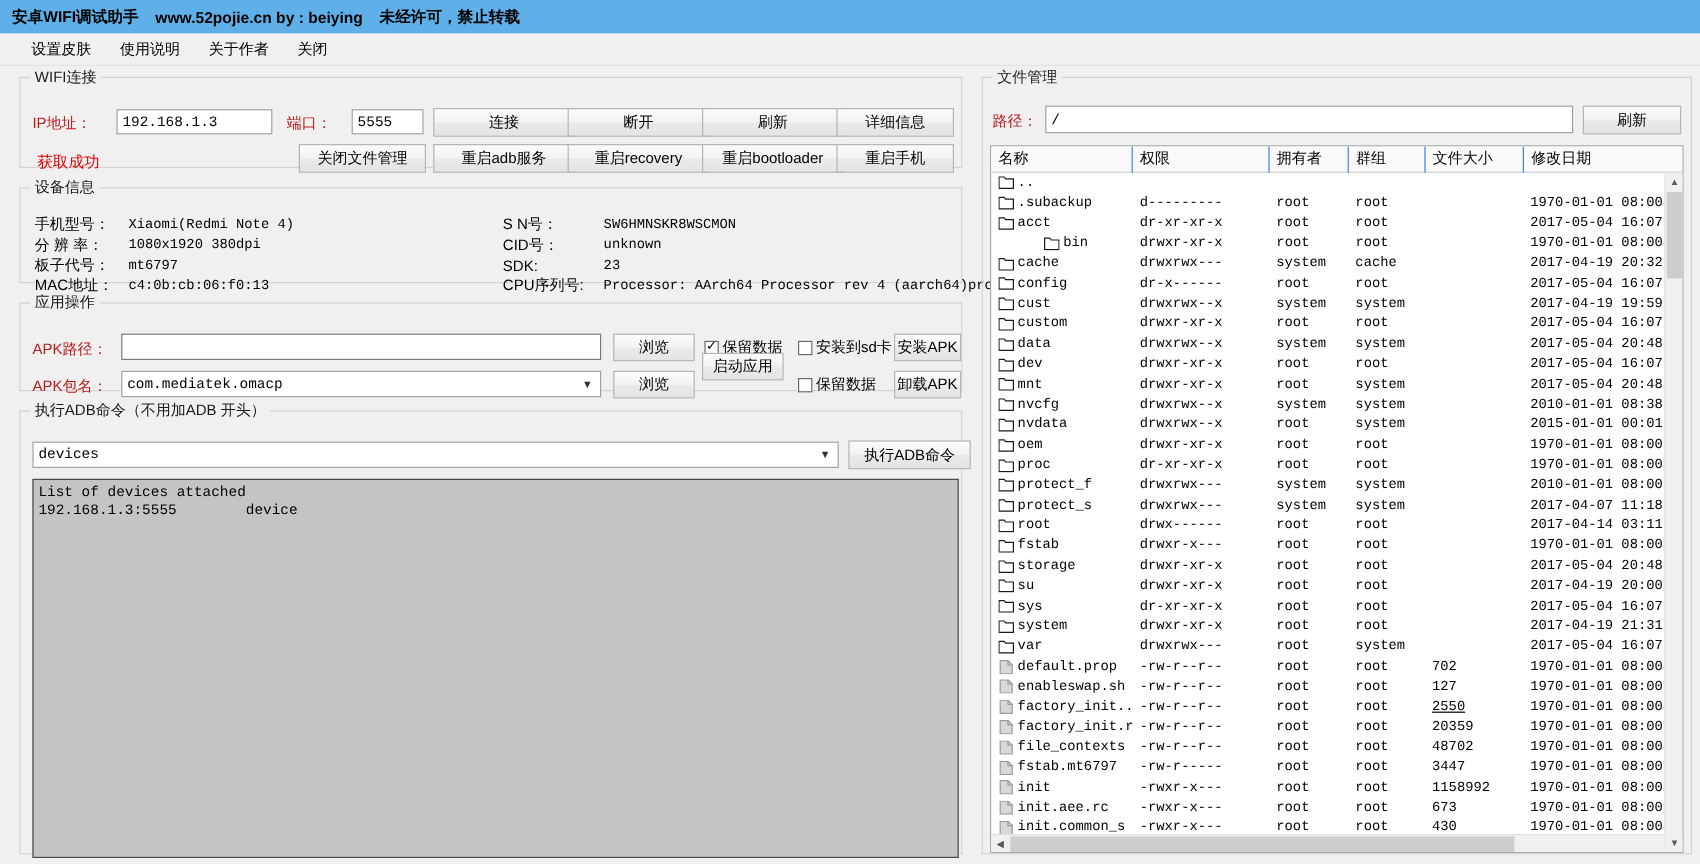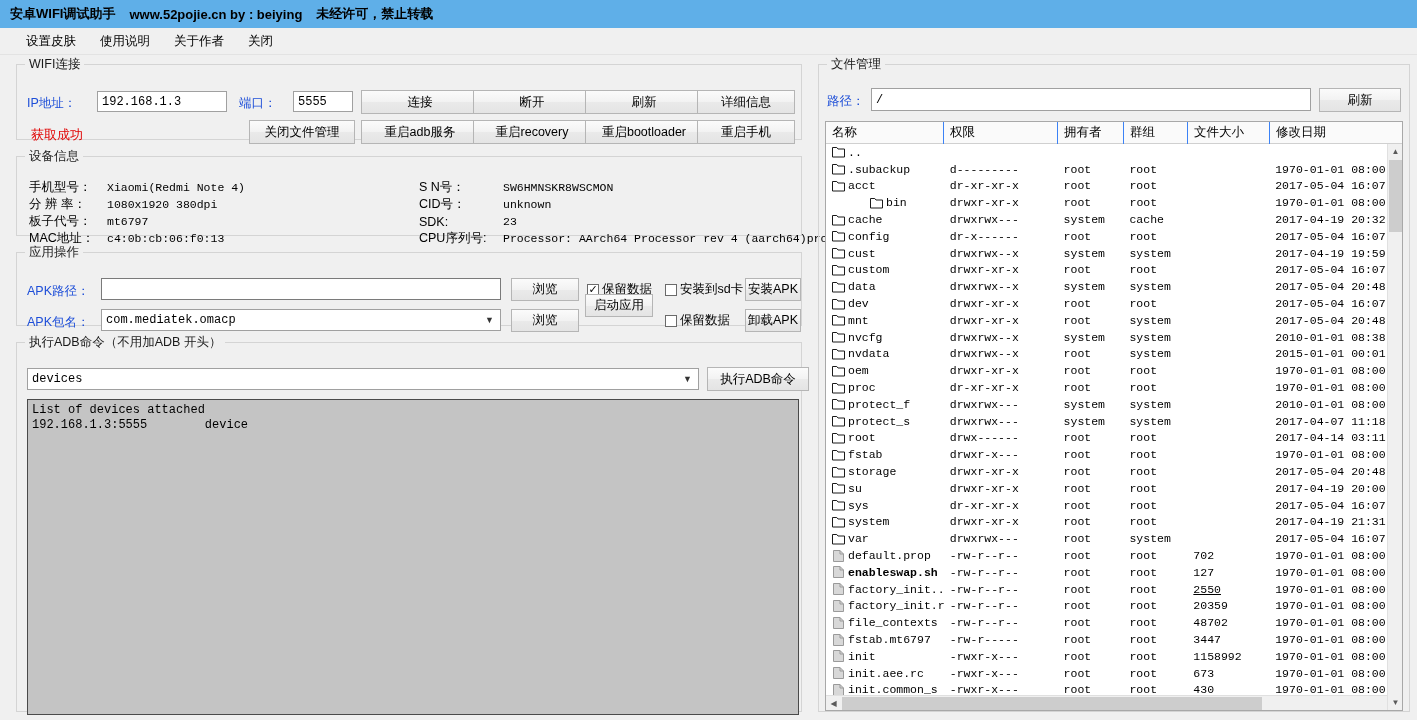--- a/index.html
+++ b/index.html
@@ -45,21 +45,21 @@
     margin: 0; padding: 0;
     border: 1px solid #d4d4d4;
     background: transparent;
   }
   fieldset.grp > legend {
     margin-left: 8px; padding: 0 4px;
     font-size: 12.5px; color: #1a1a1a;
   }
 
   
-  .lbl { position: absolute; font-size: 12.5px; white-space: nowrap; color: #1d4ed8; }
+  .lbl { position: absolute; font-size: 12.5px; white-space: nowrap; color: #b91c1c; }
 
   .tb {
     position: absolute;
     background: #ffffff;
     border: 1px solid #a0a0a0;
     font-family: "Liberation Mono", monospace;
     font-size: 12px;
     color: #000;
     padding: 0 4px;
     display: flex; align-items: center;
@@ -694,21 +694,21 @@
                 </span>
                 <span>default.prop</span>
               </div>
               <div class="c" style="width: 114px;">-rw-r--r--</div>
               <div class="c" style="width: 66px;">root</div>
               <div class="c" style="width: 64px;">root</div>
               <div class="c" style="width: 82px;">702</div>
               <div class="c" style="width: 118px;">1970-01-01 08:00</div>
             </div>
             <div class="fl-row">
-              <div class="c c-name" style="width: 118px; font-weight: bold;">
+              <div class="c c-name" style="width: 118px;">
                 <span class="ico file">
                   <svg width="13" height="12" viewBox="0 0 13 12">
                     <path d="M1.5 0.5 H8 L11.5 4 V11.5 H1.5 Z" fill="#d8d8d8" stroke="#9a9a9a" stroke-width="1"></path>
                     <path d="M8 0.5 V4 H11.5" fill="none" stroke="#9a9a9a" stroke-width="1"></path>
                   </svg>
                 </span>
                 <span>enableswap.sh</span>
               </div>
               <div class="c" style="width: 114px;">-rw-r--r--</div>
               <div class="c" style="width: 66px;">root</div>

